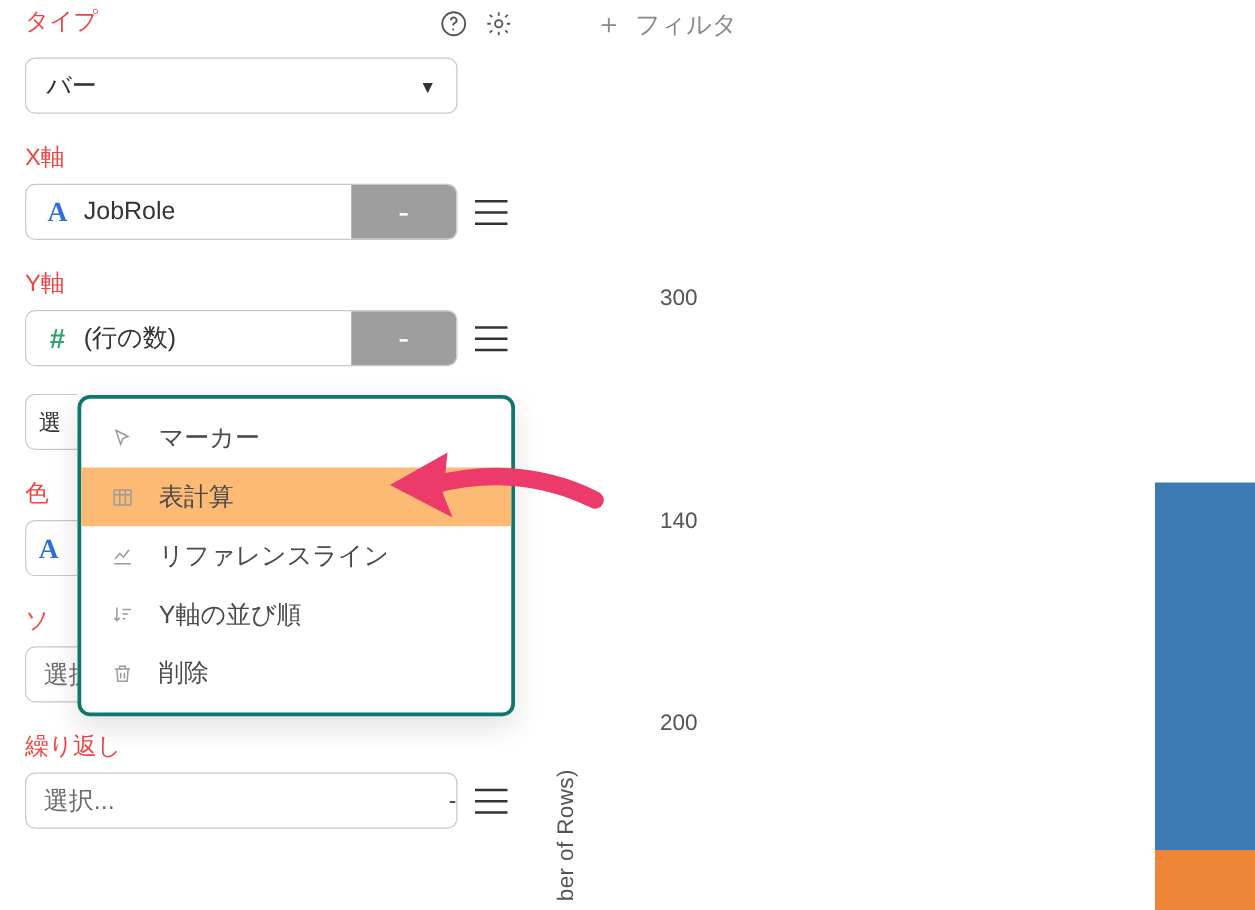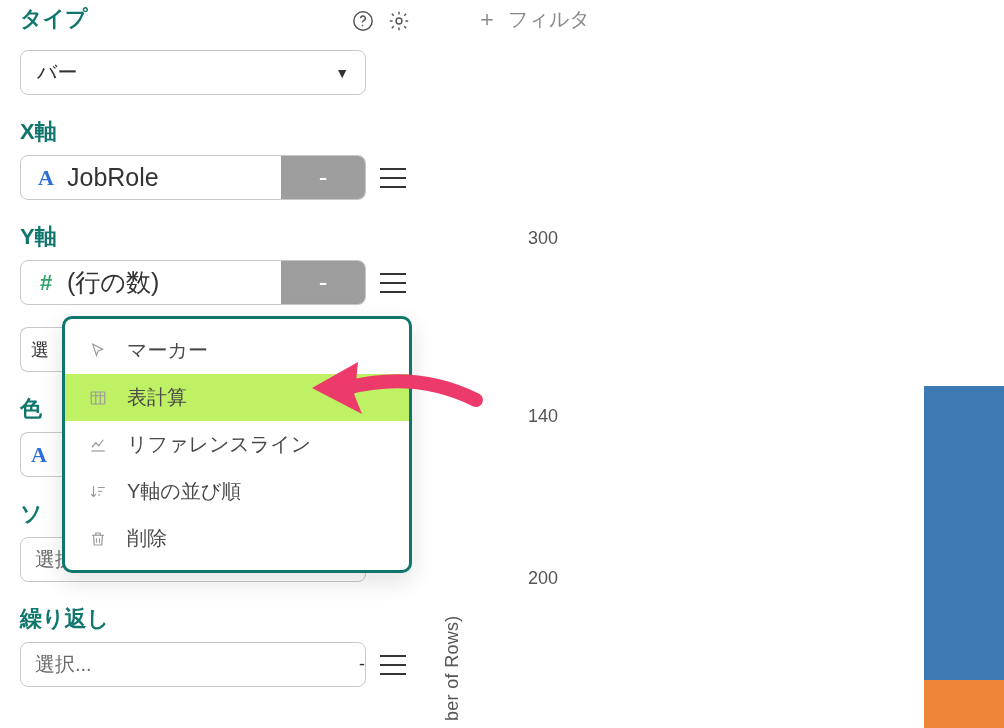--- a/index.html
+++ b/index.html
@@ -15,24 +15,24 @@
   }
 
   .sidebar {
     position: absolute;
     left: 20px;
     top: 4px;
     width: 390px;
   }
 
   .section-label {
-    font-weight: 700;
-    font-size: 22px;
+    font-weight: 400;
+    font-size: 19px;
     margin-bottom: 8px;
-    color: #0f766e;
+    color: #ef4444;
   }
 
   .label-row {
     display: flex;
     align-items: center;
     justify-content: space-between;
     margin-bottom: 8px;
   }
   .label-row .icons { display: flex; gap: 14px; align-items: center; color: #555; }
 
@@ -76,21 +76,21 @@
     flex: 1;
   }
   .field-pill .ty-icon {
     font-weight: 700;
     font-size: 22px;
     width: 22px;
     text-align: center;
   }
   .ty-text { color: #2d6fd6; font-family: Georgia, serif; }
   .ty-num  { color: #2ea36a; }
-  .field-pill .field-name { font-size: 25px; color: #333; }
+  .field-pill .field-name { font-size: 20px; color: #333; }
 
   .field-pill .minus {
     width: 84px;
     height: 100%;
     background: #9e9e9e;
     color: #fff;
     font-size: 26px;
     display: flex;
     align-items: center;
     justify-content: center;
@@ -154,21 +154,21 @@
   }
   .menu-item {
     display: flex;
     align-items: center;
     gap: 18px;
     padding: 10px 22px;
     font-size: 20px;
     color: #4a4a4a;
     cursor: pointer;
   }
-  .menu-item:hover, .menu-item.hovered { background: #bef264; }
+  .menu-item:hover, .menu-item.hovered { background: #fdba74; }
   .menu-item .mi-icon { width: 22px; color: #9a9a9a; display:flex; justify-content:center; }
 
   
   .arrow {
     position: absolute;
     left: 306px;
     top: 352px;
     z-index: 40;
     pointer-events: none;
   }

